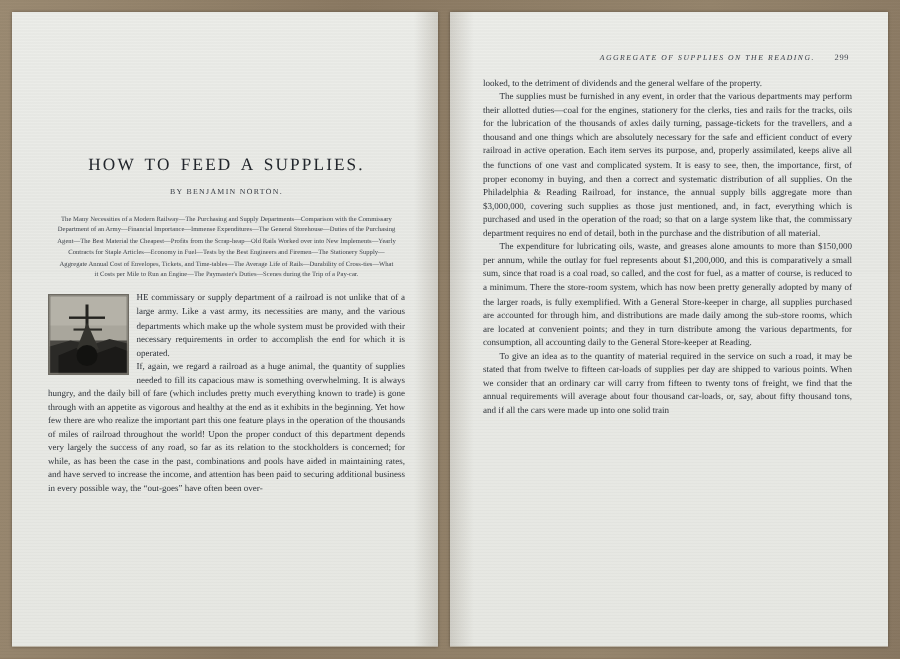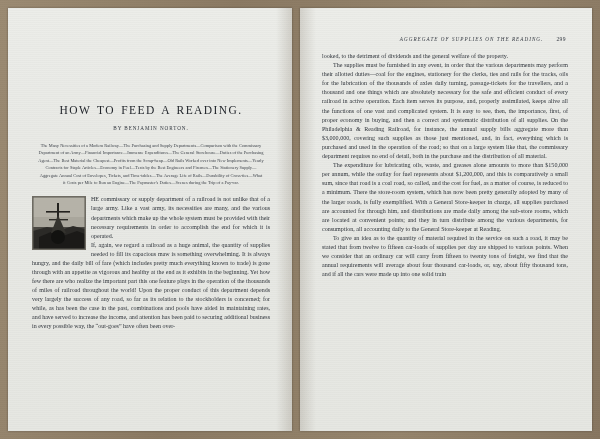--- a/index.html
+++ b/index.html
@@ -147,21 +147,21 @@
   .leaf.right .body-text.indent { text-indent: 11px; }
 </style>
 </head>
 <body>
 
 <div id="spread">
 
   <div class="leaf left">
     <div class="typeblock">
 
-      <h1 class="article-title">HOW TO FEED A READING.</h1>
+      <h1 class="article-title">HOW TO FEED A SUPPLIES.</h1>
 
       <div class="byline">By BENJAMIN NORTON.</div>
 
       <div class="abstract">The Many Necessities of a Modern Railway—The Purchasing and Supply Departments—Comparison with the Commissary Department of an Army—Financial Importance—Immense Expenditures—The General Storehouse—Duties of the Purchasing Agent—The Best Material the Cheapest—Profits from the Scrap-heap—Old Rails Worked over into New Implements—Yearly Contracts for Staple Articles—Economy in Fuel—Tests by the Best Engineers and Firemen—The Stationery Supply—Aggregate Annual Cost of Envelopes, Tickets, and Time-tables—The Average Life of Rails—Durability of Cross-ties—What it Costs per Mile to Run an Engine—The Paymaster's Duties—Scenes during the Trip of a Pay-car.</div>
 
       <div class="opening">
         <span class="initial-cut">
           <svg viewBox="0 0 52 52" preserveAspectRatio="none" aria-hidden="true">
             <rect x="0" y="0" width="52" height="52" fill="#a9a69c"></rect>
             <rect x="0" y="0" width="52" height="20" fill="#b5b2a8"></rect>

